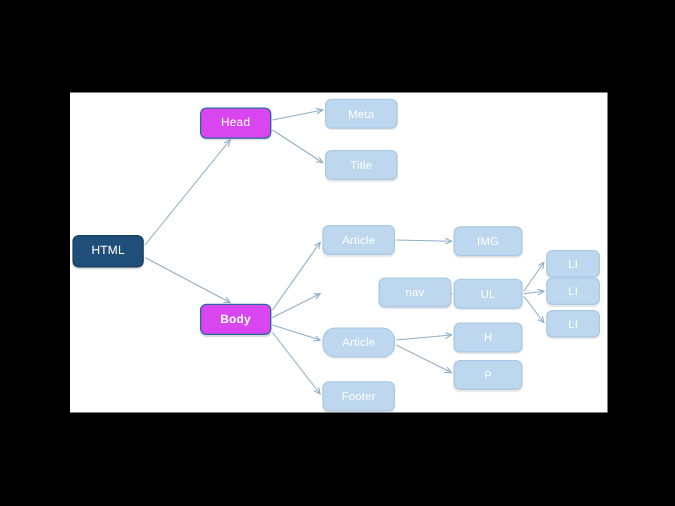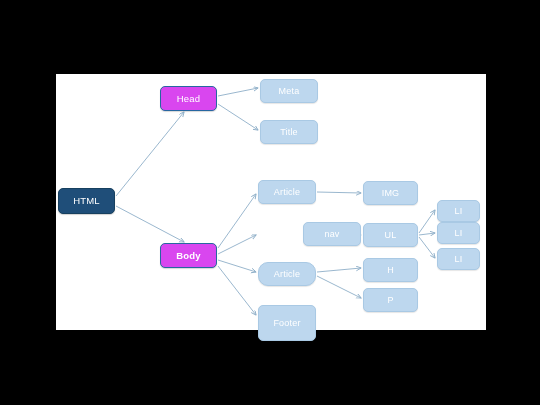--- a/index.html
+++ b/index.html
@@ -91,21 +91,21 @@
         </div>
         <div class="node light" style="left: 202px; top: 106px; width: 58px; height: 24px;">
           <span>Article</span>
         </div>
         <div class="node light" style="left: 202px; top: 148px; width: 58px; height: 24px; margin-left: 45px;">
           <span>nav</span>
         </div>
         <div class="node light" style="left: 202px; top: 188px; width: 58px; height: 24px; border-radius: 10px;">
           <span>Article</span>
         </div>
-        <div class="node light" style="left: 202px; top: 231px; width: 58px; height: 36px;">
+        <div class="node light" style="left: 202px; top: 231px; width: 58px; height: 24px;">
           <span>Footer</span>
         </div>
         <div class="node light" style="left: 307px; top: 107px; width: 55px; height: 24px;">
           <span>IMG</span>
         </div>
         <div class="node light" style="left: 307px; top: 149px; width: 55px; height: 24px;">
           <span>UL</span>
         </div>
         <div class="node light" style="left: 307px; top: 184px; width: 55px; height: 24px;">
           <span>H</span>

